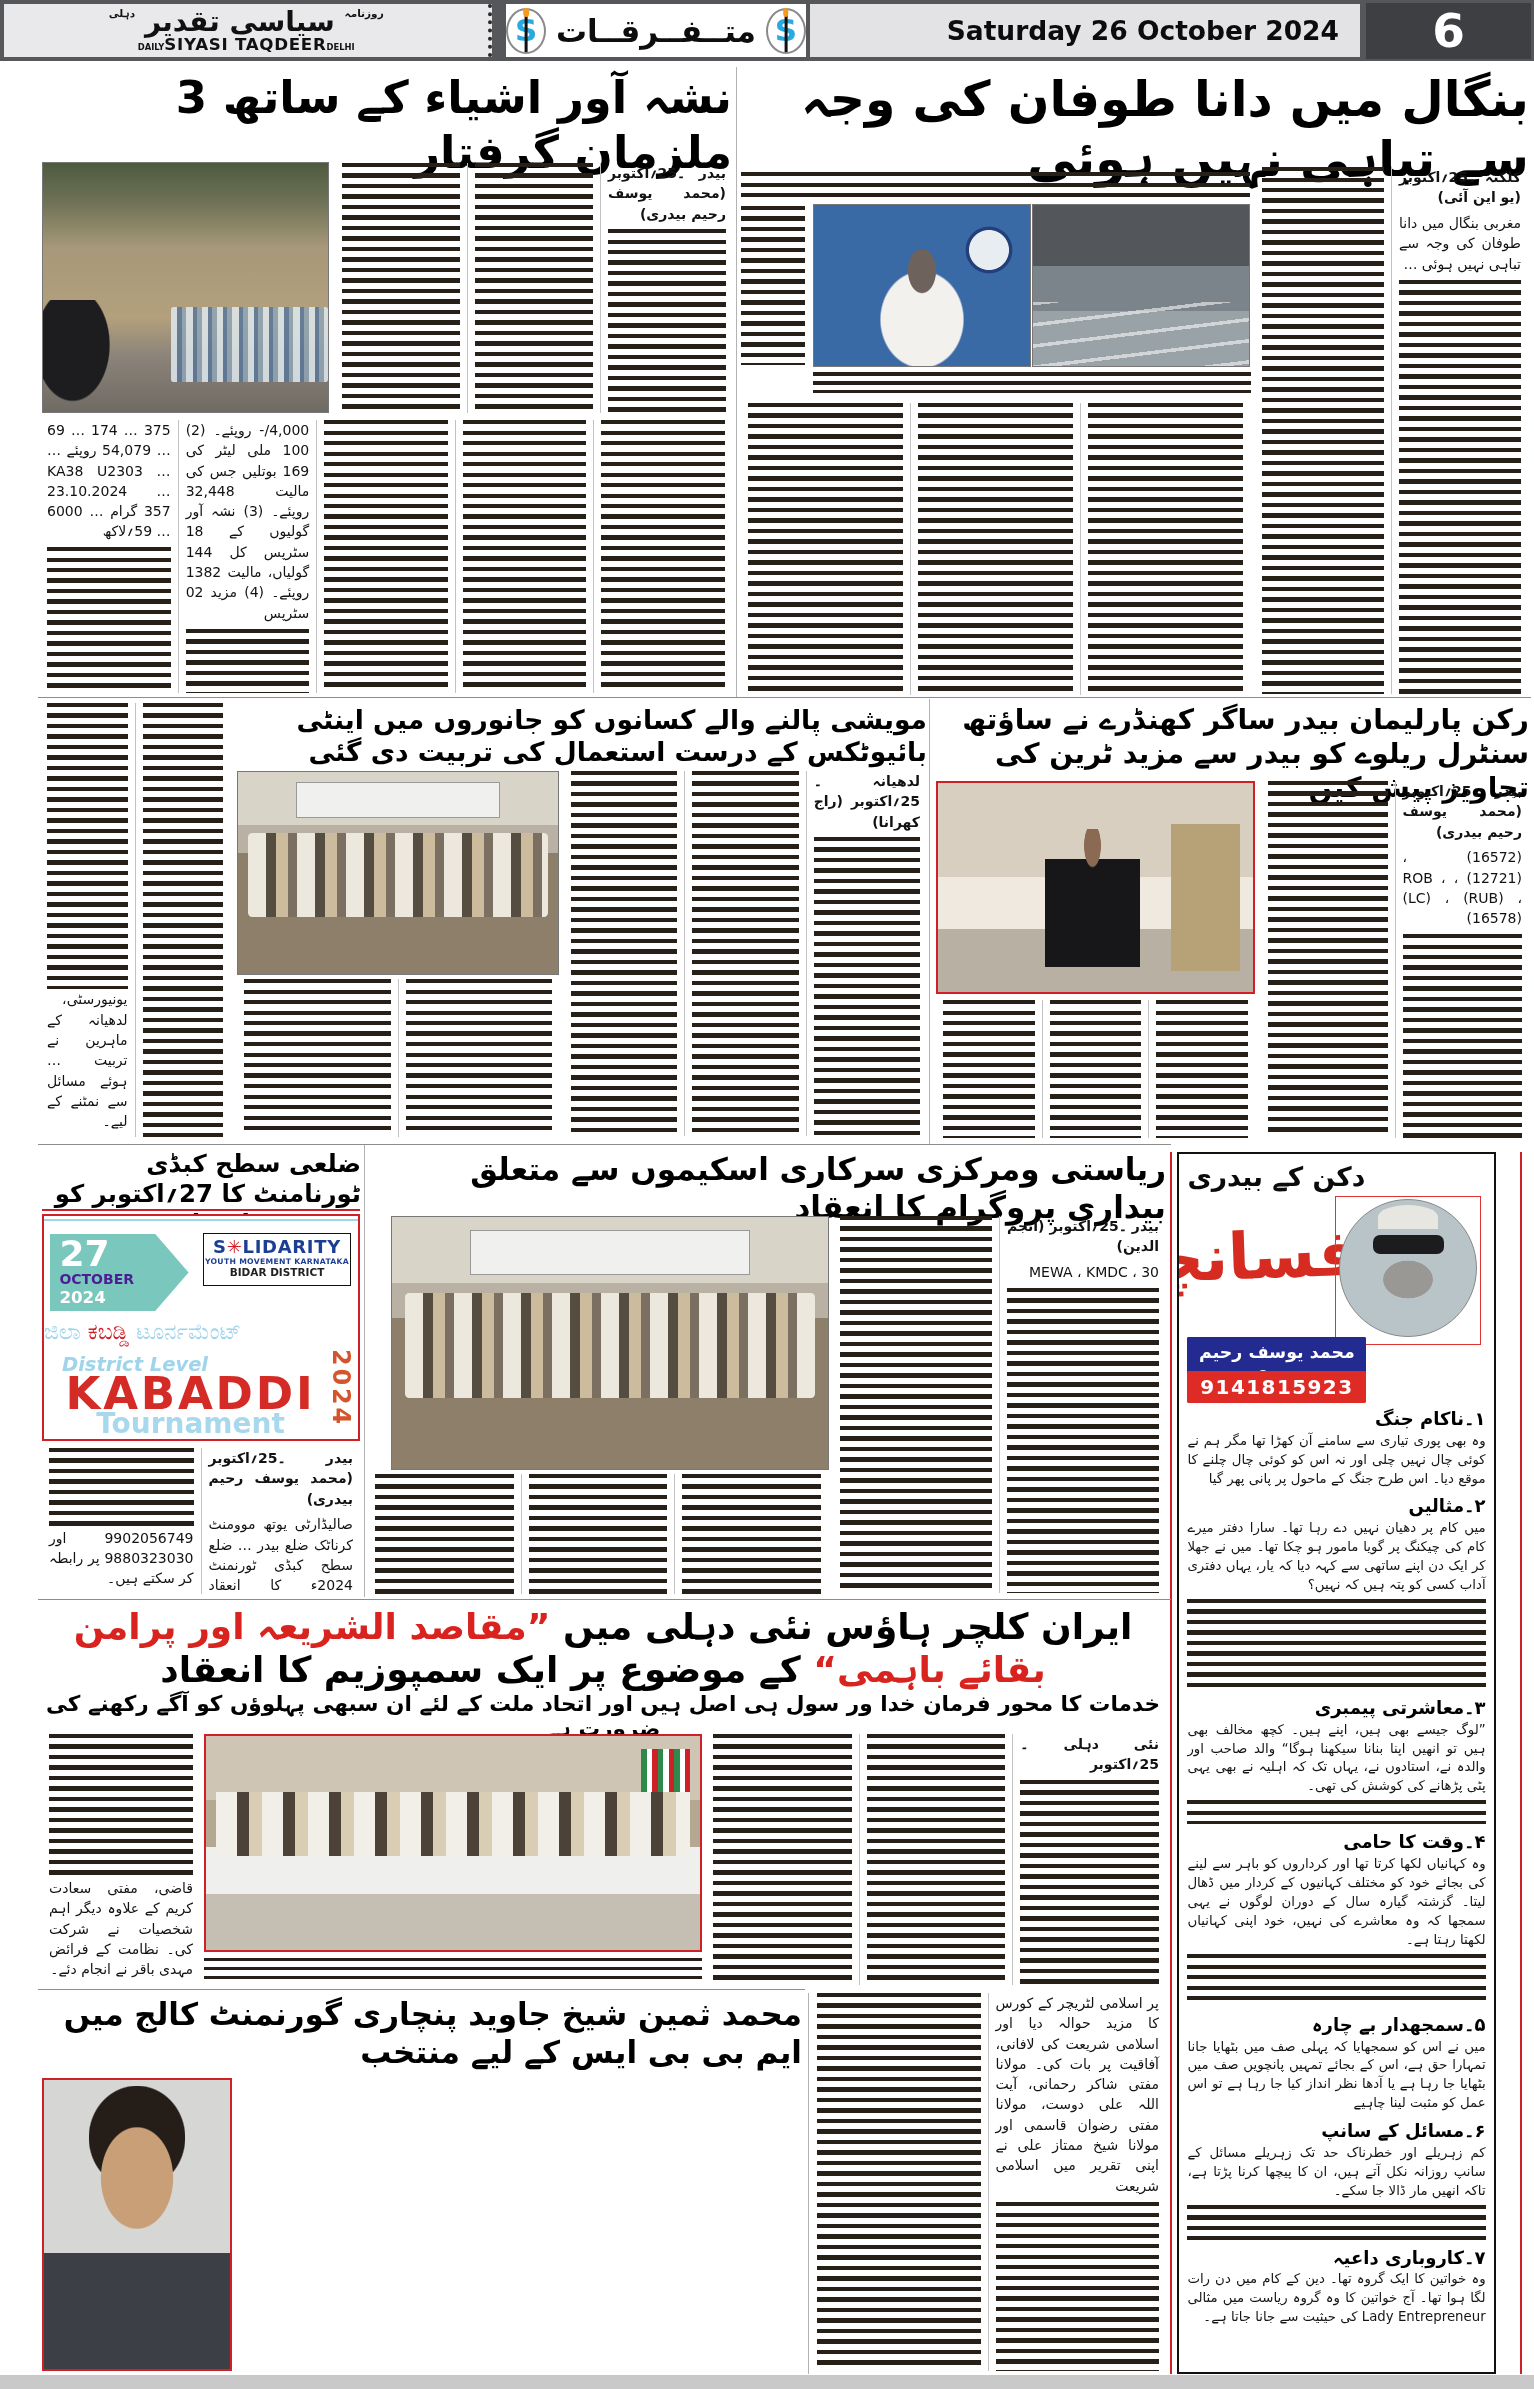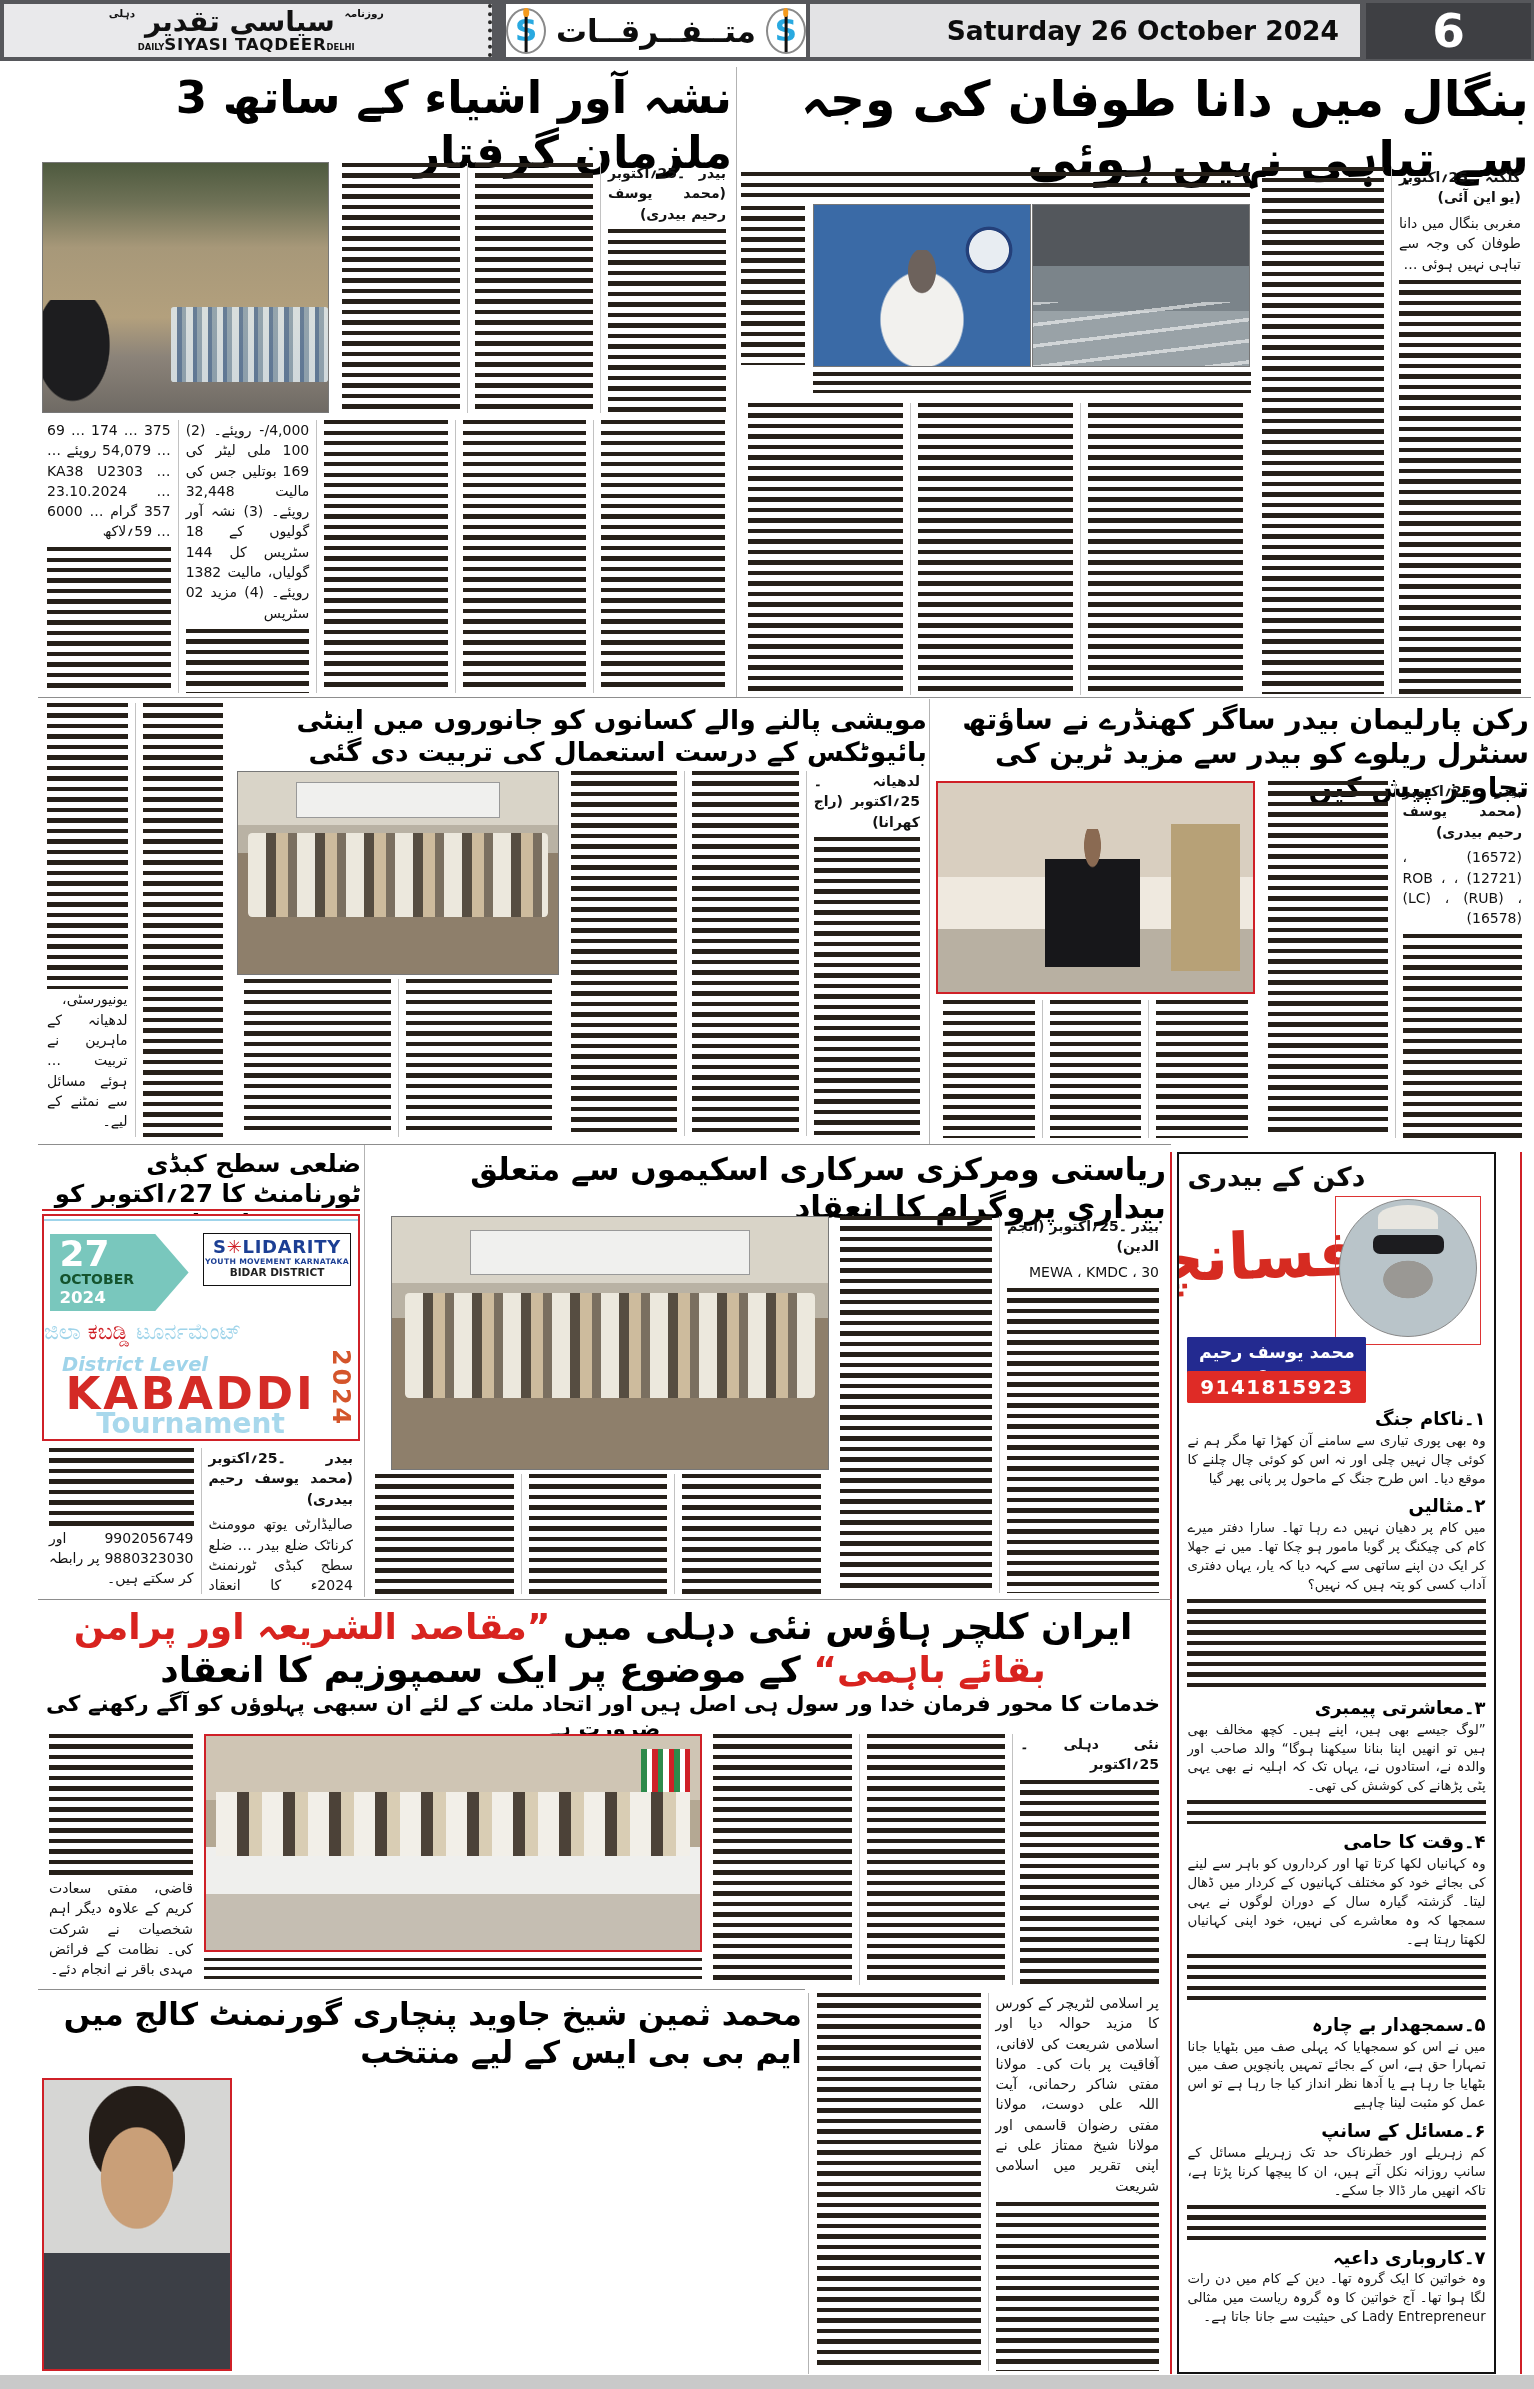--- a/index.html
+++ b/index.html
@@ -61,21 +61,21 @@
   .ph-speaker .cop{position:absolute;right:4%;top:10%;width:22%;height:80%;background:linear-gradient(180deg,rgba(0,0,0,0) 0 12%,#b7a177 12% 100%)}
   .ph-portrait{background:linear-gradient(180deg,#d6d6d4 0 60%,#3c3f46 60% 100%)}
   .ph-portrait .hair{position:absolute;left:24%;top:2%;width:52%;height:30%;background:radial-gradient(ellipse at 50% 60%,#241d18 0 70%,rgba(0,0,0,0) 72%)}
   .ph-portrait .face{position:absolute;left:30%;top:16%;width:40%;height:36%;background:radial-gradient(ellipse,#c99f78 0 68%,rgba(0,0,0,0) 70%)}
 
   
   .ad{position:absolute;background:#fff;border:2.1px solid #cf2027;overflow:hidden}
   .ad .innerline{position:absolute;left:0;top:2.8px;width:100%;height:2.1px;background:#9fd4ea}
   .ad .arrow{position:absolute;left:5.6px;top:18px;width:139px;height:77px;background:#79c7bd;clip-path:polygon(0 0,76% 0,100% 50%,76% 100%,0 100%);display:flex;flex-direction:column;justify-content:center;padding-left:9.8px;color:#fff}
   .ad .arrow .d{font-size:36px;font-weight:bold;line-height:.9}
-  .ad .arrow .m{font-size:14px;font-weight:bold;color:#14532d}
+  .ad .arrow .m{font-size:14px;font-weight:bold;color:#4c1d95}
   .ad .arrow .y{font-size:16.7px;font-weight:bold}
   .ad .solid{position:absolute;right:7px;top:16.7px;width:148px;height:53px;border:1.4px solid #111;background:#fff;text-align:center;padding-top:2.8px}
   .ad .solid .l1{font-weight:bold;font-size:18px;color:#1c3f94;letter-spacing:0.7px}
   .ad .solid .l1 .star{color:#cf2027}
   .ad .solid .l2{font-size:7.7px;font-weight:bold;color:#1c3f94;letter-spacing:0.3px}
   .ad .solid .l3{font-size:10.5px;font-weight:bold;color:#222}
   .ad .kannada{position:absolute;left:0;top:103px;width:100%;text-align:left;font-size:22px;font-weight:normal;color:#cf2027}
   .ad .kannada .lb{color:#9fd4ea}
   .ad .level{position:absolute;left:18px;top:137px;font-size:19.5px;font-weight:bold;font-style:italic;color:#9fd4ea}
   .ad .big{position:absolute;left:7px;top:155px;width:279px;text-align:center;font-size:45px;font-weight:900;color:#d42b26;letter-spacing:2.8px;line-height:1}

